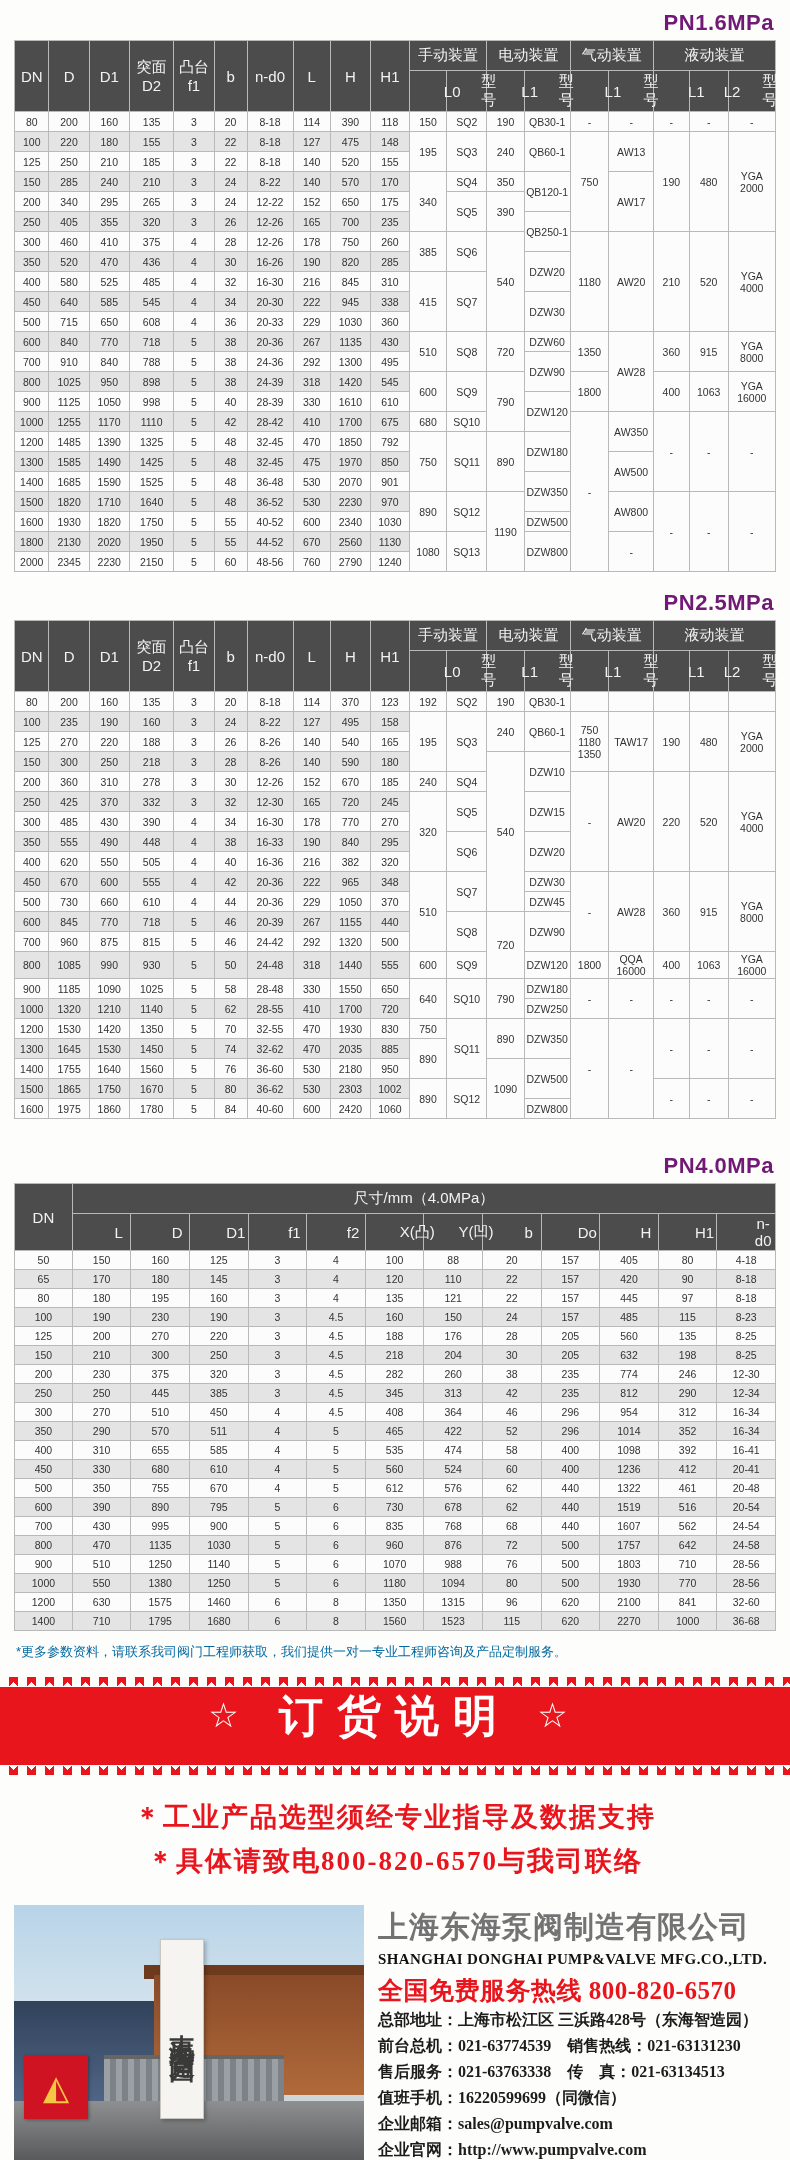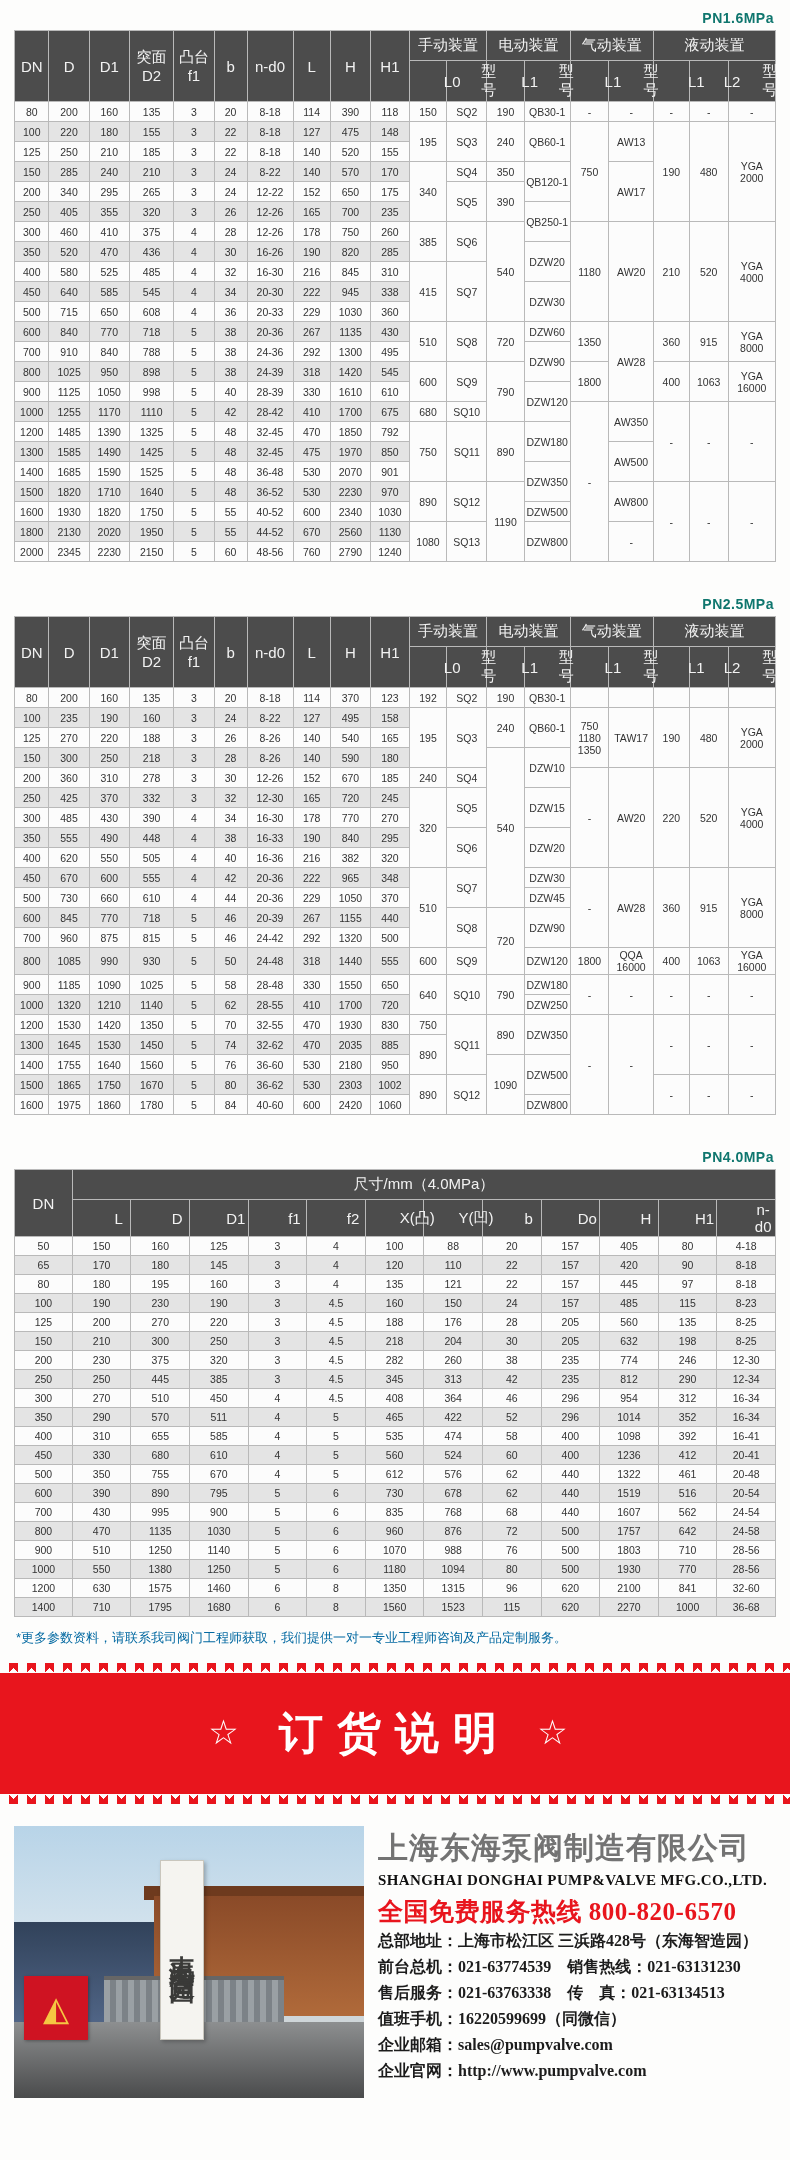--- a/index.html
+++ b/index.html
@@ -1,20 +1,20 @@
 <!DOCTYPE html>
 <html><head>
 <meta charset="utf-8">
 <style>
   * { margin:0; padding:0; box-sizing:border-box; }
   html,body { width:790px; background:#fdfdfc; font-family:"Liberation Sans", sans-serif; color:#2e2e2e; }
   .page { width:790px; min-height:2160px; padding:6px 0 0 0; overflow:hidden; }
 
   .tbl-wrap { margin:0 14px; }
-  .tbl-title { text-align:right; font-weight:bold; font-size:14px; color:#0f766e; padding:4px 2px 4px 0; letter-spacing:.5px; }
+  .tbl-title { text-align:right; font-weight:bold; font-size:22px; color:#701a75; padding:4px 2px 4px 0; letter-spacing:.5px; }
 
   table.grid { width:100%; border-collapse:collapse; table-layout:fixed; font-size:10.5px; }
   table.grid th, table.grid td { border:1px solid #b9b9b9; text-align:center; vertical-align:middle; padding:1px 0; }
   table.grid thead th { background:#4c4c4c; color:#f2f2f2; font-weight:normal; font-size:15px; }
   table.grid thead tr.grp th { height:30px; }
   table.grid thead tr.sub th { height:26px;padding-left:34px; }
   table.grid thead th.big { height:56px; }
   table.grid tbody td { height:20px; color:#333; }
   table.grid tbody tr:nth-child(even) td { background:#e4e4e4; }
   table.grid tbody tr:nth-child(odd) td { background:#fcfcfc; }
@@ -22,21 +22,21 @@
   #table3 tbody td { height:19px; }
 
   .note { margin:12px 16px 0 16px; font-size:13px; color:#0369a1; }
 
   .banner { margin:16px 0 0 0; position:relative; }
   .saw { height:10px; background:
       linear-gradient(-135deg, #e8151d 7px, transparent 0) 0 0,
       linear-gradient(135deg, #e8151d 7px, transparent 0) 9px 0;
       background-size:18px 10px; background-repeat:repeat-x; }
   .saw.flip { transform:scaleY(-1); }
-  .banner-body { background:#e8151d; height:121px; display:flex; align-items:center; justify-content:center; }
+  .banner-body { background:#e8151d; height:78px; display:flex; justify-content:center; }
   .banner-title { color:#ffffff; font-size:44px; font-weight:bold; letter-spacing:14px; }
   .banner-title .star { font-size:34px; font-weight:normal; vertical-align:4px; }
 
   .slogans { margin:20px 0 0 0; text-align:center; }
   .slogan { color:#e8151d; font-weight:bold; font-size:27px; line-height:44px; font-family:"Liberation Serif", serif; letter-spacing:2px; }
 
   .footer { display:flex; margin:22px 14px 0 14px; gap:14px; }
   .photo { position:relative; width:350px; height:272px; overflow:hidden; background:linear-gradient(#b8d4e8 0%, #dfe9ef 55%, #cfd6d9 60%); flex:0 0 auto; }
   .ph-bldg1 { position:absolute; left:0; top:96px; width:150px; height:110px; background:linear-gradient(#31425a,#53688a); }
   .ph-bldg2 { position:absolute; right:0; top:70px; width:210px; height:120px; background:linear-gradient(#8a4a28,#b06a3a); }
@@ -468,21 +468,21 @@
             <td>60</td>
             <td>48-56</td>
             <td>760</td>
             <td>2790</td>
             <td>1240</td>
           </tr>
         </tbody>
       </table>
   </div>
 
-  <div class="tbl-wrap" style="margin-top:30px">
+  <div class="tbl-wrap" style="margin-top:14px">
     <div class="tbl-title">PN2.5MPa</div>
     <table class="grid" id="table2">
         <colgroup>
           <col style="width:4.8%">
           <col style="width:5.6%">
           <col style="width:5.6%">
           <col style="width:6.2%">
           <col style="width:5.6%">
           <col style="width:4.6%">
           <col style="width:6.4%">
@@ -1200,20 +1200,24 @@
     <div class="banner-body">
       <div class="banner-title">
         <span class="star">☆</span>
         <span>订货说明</span>
         <span class="star">☆</span>
       </div>
     </div>
     <div class="saw flip"></div>
   </div>
 
+  <div class="slogans">
+    <div class="slogan">＊工业产品选型须经专业指导及数据支持</div>
+    <div class="slogan">＊具体请致电800-820-6570与我司联络</div>
+  </div>
 
   <div class="footer">
     <div class="photo">
       <div class="ph-bldg1"></div>
       <div class="ph-roof"></div>
       <div class="ph-bldg2"></div>
       <div class="ph-gate"></div>
       <div class="ph-road"></div>
       <div class="ph-sign">
           <span>東海智造园</span>

